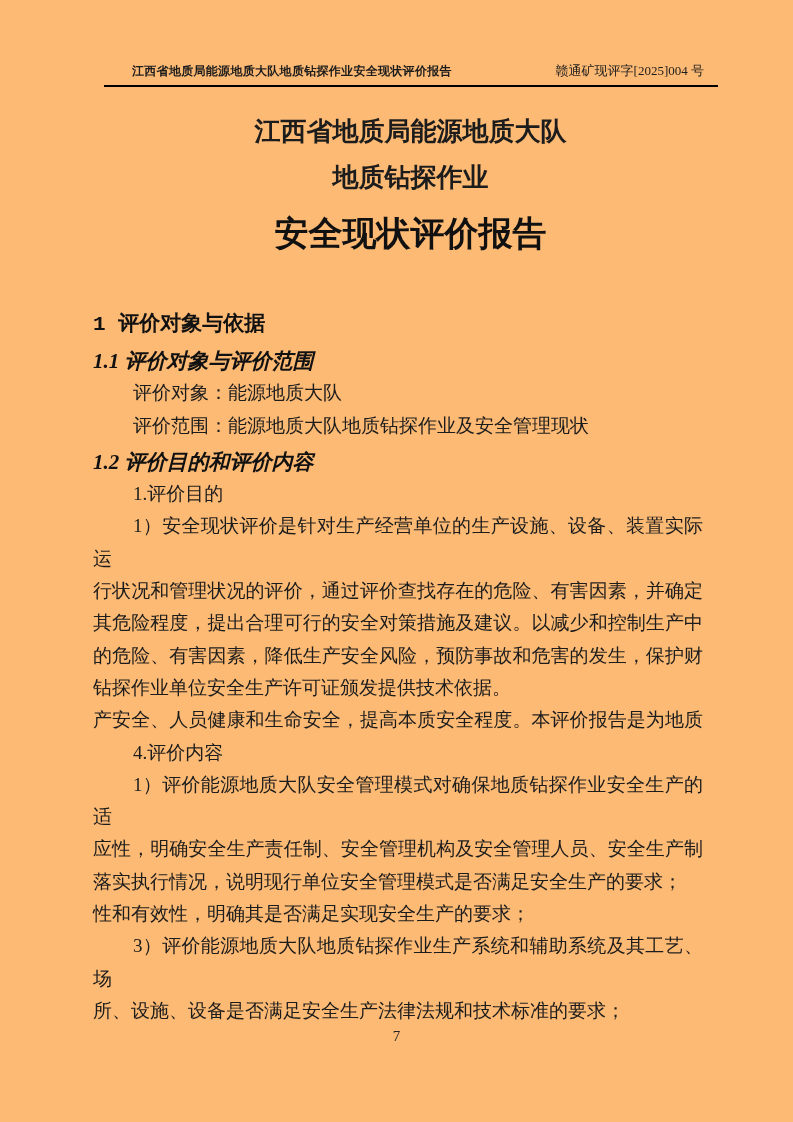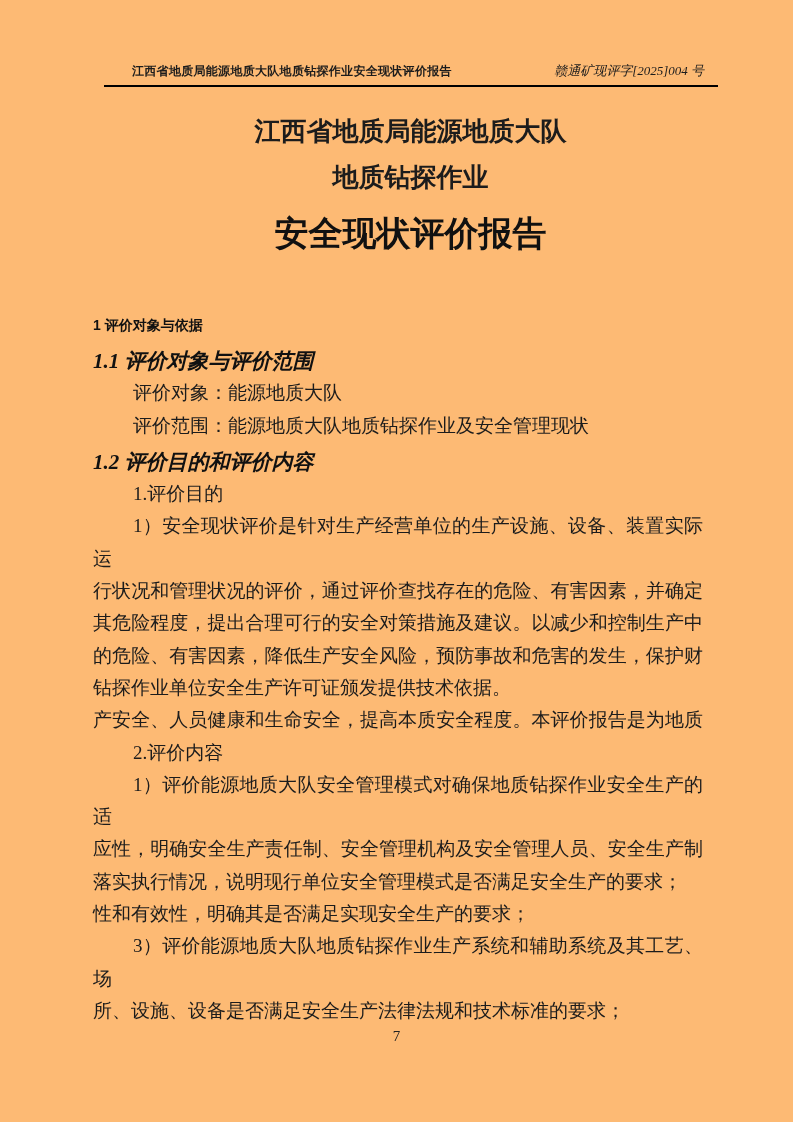--- a/index.html
+++ b/index.html
@@ -17,41 +17,41 @@
     margin: 0 75px 0 104px;
     padding-top: 62px;
     padding-bottom: 5px;
     border-bottom: 2px solid #000;
   }
   .hdr-row {
     display: flex; justify-content: space-between; align-items: baseline;
     padding-left: 28px; padding-right: 14px;
   }
   .hdr-left  { font-size: 12px; font-weight: bold; letter-spacing: 0.3px; }
-  .hdr-right { font-size: 13px; font-style: italic; }
+  .hdr-right { font-size: 13px; }
 
   
   .titleblock { text-align: center; margin-top: 28px; padding-left: 28px; }
   .t-serif {
     font-size: 26px; font-weight: bold; line-height: 34px;
     font-family: "Liberation Serif", "DejaVu Serif", serif;
   }
   .t-serif + .t-serif { margin-top: 12px; }
   .t-main {
     margin-top: 16px;
     font-size: 34px; font-weight: bold; line-height: 44px;
     font-family: "Liberation Sans", "DejaVu Sans", sans-serif;
     letter-spacing: 0px; color: #111;
   }
 
   
   .content { margin: 54px 90px 0 93px; width: 610px; }
   .h1 {
-    font-family: Liberation Sans, sans-serif;
-    font-size: 14px; font-weight: bold; line-height: 32px;
+    font-family: Liberation Mono, monospace;
+    font-size: 21px; font-weight: bold; line-height: 32px;
     margin: 0; color: #111;
   }
   .h2 {
     font-family: "Liberation Serif", "DejaVu Serif", serif;
     font-size: 21px; font-weight: bold; font-style: italic;
     line-height: 32.3px; margin: 4px 0 0 0; color: #111;
   }
   .bl {
     font-size: 19px; line-height: 32.3px;
     text-align: justify;
@@ -95,21 +95,21 @@
     <div class="h2">1.2 评价目的和评价内容</div>
     <div class="bl ind">1.评价目的</div>
 
     <div class="bl ind just">1）安全现状评价是针对生产经营单位的生产设施、设备、装置实际运</div>
     <div class="bl just">行状况和管理状况的评价，通过评价查找存在的危险、有害因素，并确定</div>
     <div class="bl just">其危险程度，提出合理可行的安全对策措施及建议。以减少和控制生产中</div>
     <div class="bl just">的危险、有害因素，降低生产安全风险，预防事故和危害的发生，保护财</div>
     <div class="bl">钻探作业单位安全生产许可证颁发提供技术依据。</div>
     <div class="bl just">产安全、人员健康和生命安全，提高本质安全程度。本评价报告是为地质</div>
 
-    <div class="bl ind">2.评价内容</div>
+    <div class="bl ind">4.评价内容</div>
 
     <div class="bl ind just">1）评价能源地质大队安全管理模式对确保地质钻探作业安全生产的适</div>
     <div class="bl just">应性，明确安全生产责任制、安全管理机构及安全管理人员、安全生产制</div>
     <div class="bl">落实执行情况，说明现行单位安全管理模式是否满足安全生产的要求；</div>
 
     <div class="bl">性和有效性，明确其是否满足实现安全生产的要求；</div>
 
     <div class="bl ind just">3）评价能源地质大队地质钻探作业生产系统和辅助系统及其工艺、场</div>
     <div class="bl">所、设施、设备是否满足安全生产法律法规和技术标准的要求；</div>
 

